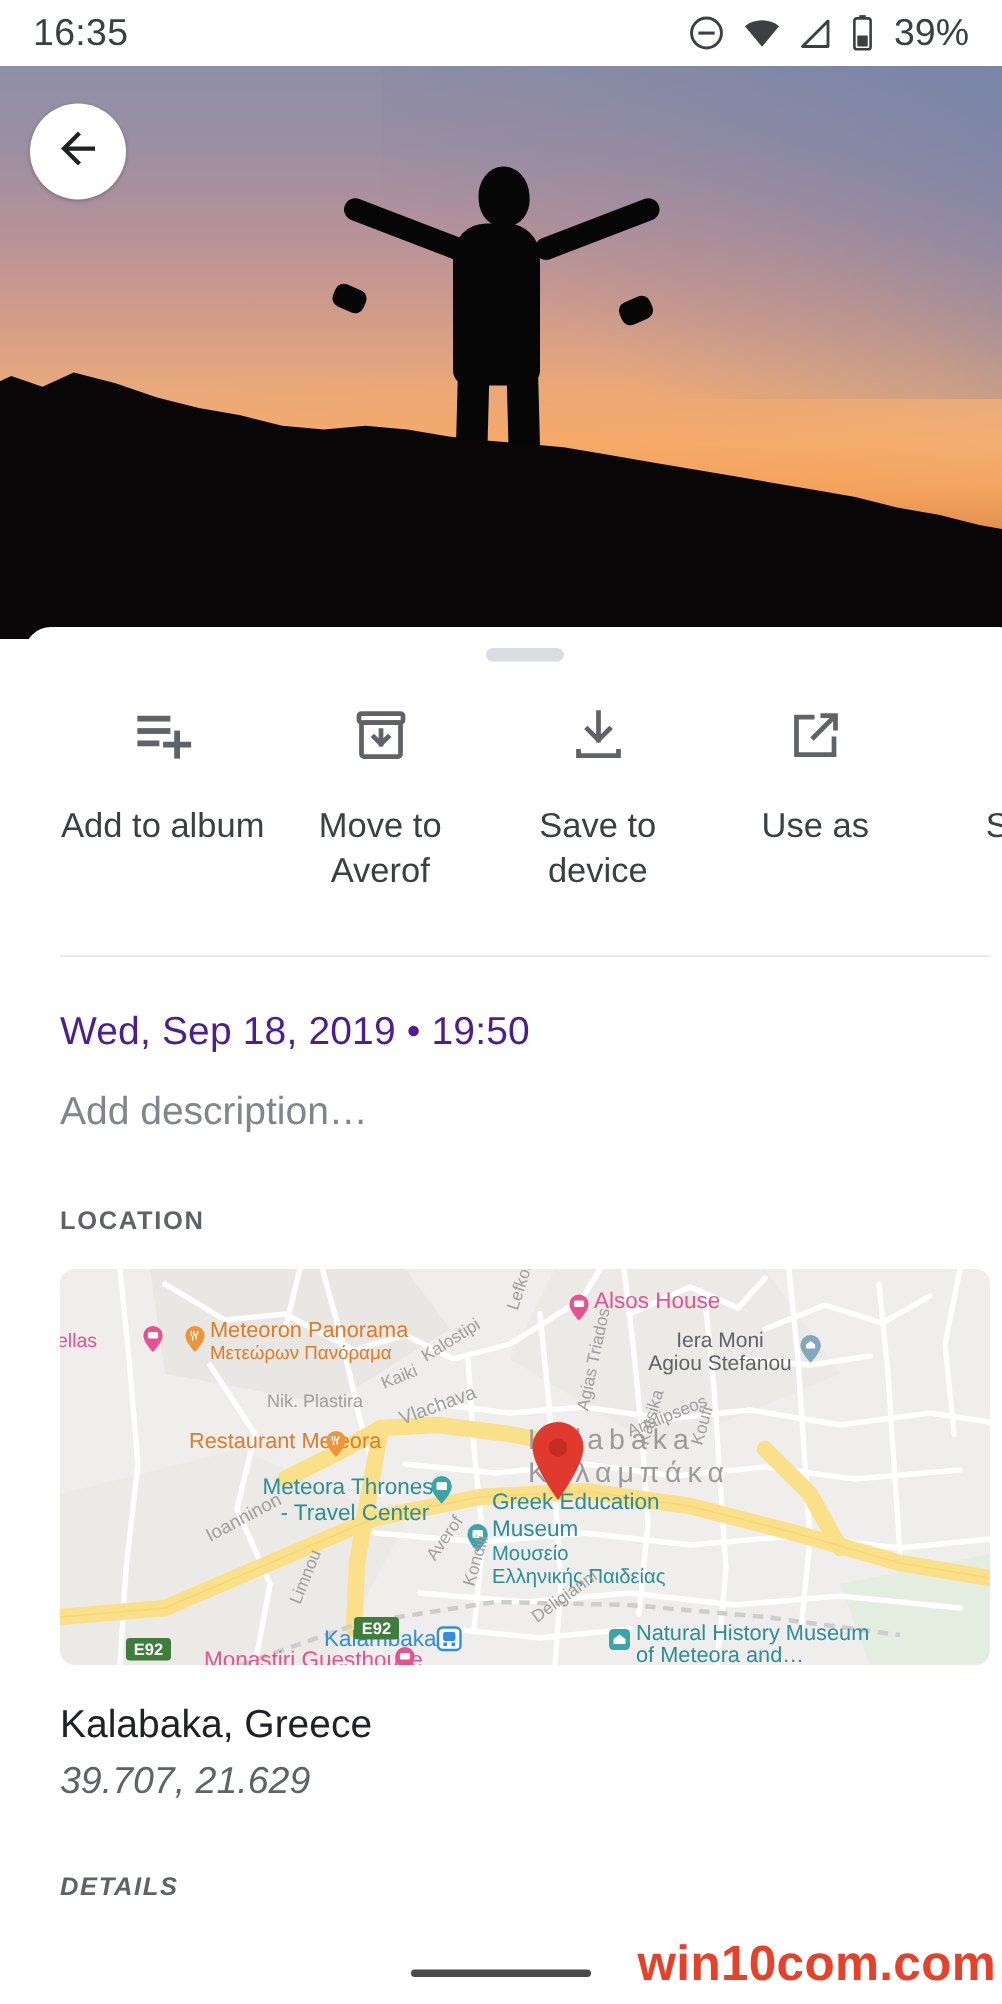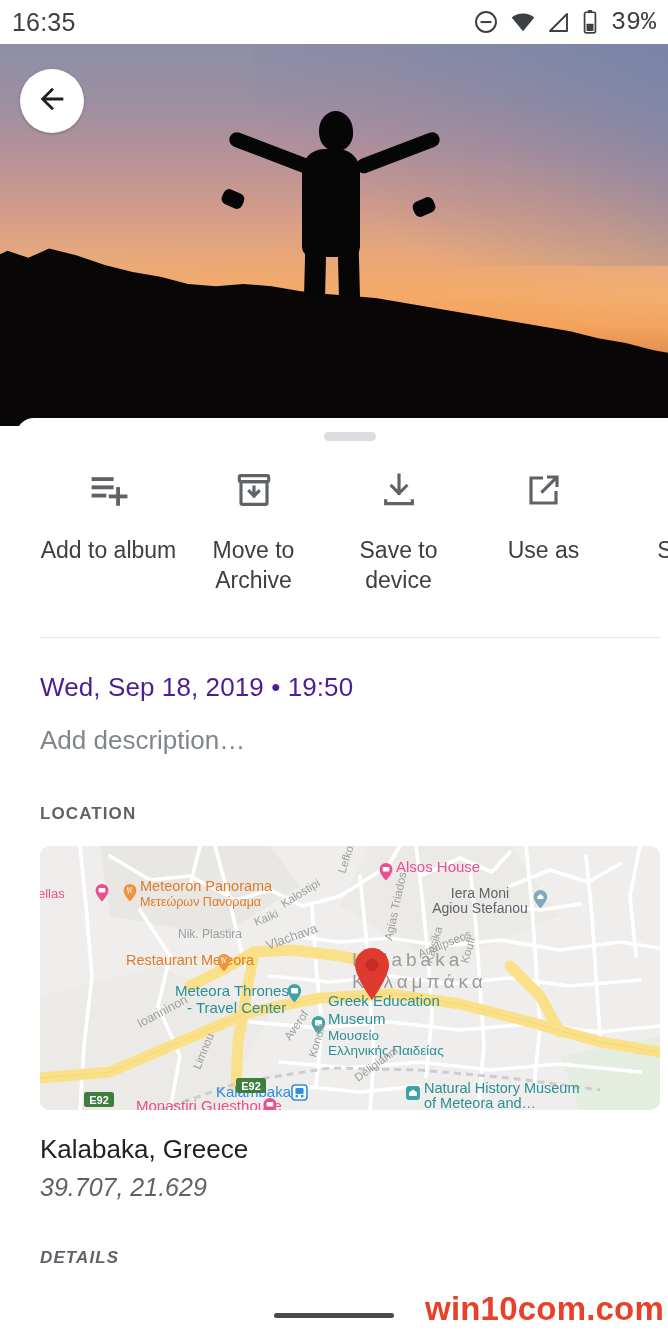--- a/index.html
+++ b/index.html
@@ -8,24 +8,24 @@
     background: #ffffff;
     font-family: "Liberation Sans", "DejaVu Sans", sans-serif;
     overflow: hidden;
   }
   .phone { position: relative; width: 668px; height: 1336px; background: #fff; }
 
   
   .statusbar {
     position: absolute; top: 0; left: 0; width: 668px; height: 44px;
     display: flex; align-items: center; justify-content: space-between;
-    padding: 0 12px; background: #ffffff; z-index: 40;
+    padding: 0 22px; background: #ffffff; z-index: 40;
   }
   .status-time { font-size: 25px; color: #3c4043; letter-spacing: .2px; }
-  .status-right { display: flex; align-items: center; gap: 11px; font-family: Liberation Mono, monospace; }
+  .status-right { display: flex; align-items: center; gap: 11px; }
   .status-right svg { display: block; }
   .battery-pct { font-size: 25px; color: #3c4043; margin-left: 2px; }
 
   
   .photo-wrap {
     position: absolute; top: 44px; left: 0; width: 668px; height: 382px;
     overflow: hidden; background: #000;
   }
   .photo { position: absolute; inset: 0; }
   .sky {
@@ -250,21 +250,21 @@
 
       <div class="action">
         <div class="action-icon">
           <svg width="40" height="40" viewBox="0 0 24 24">
             <rect x="3.2" y="3.4" width="17.6" height="3.6" rx="1" fill="none" stroke="#5f6368" stroke-width="1.9"></rect>
             <rect x="4.2" y="7" width="15.6" height="13.6" rx="1" fill="none" stroke="#5f6368" stroke-width="1.9"></rect>
             <path d="M12 10.2v5.4m0 0 2.8-2.8M12 15.6l-2.8-2.8" fill="none" stroke="#5f6368" stroke-width="1.9" stroke-linecap="square"></path>
           </svg>
         </div>
         <div class="action-label">Move to
-Archive</div>
+Averof</div>
       </div>
 
       <div class="action">
         <div class="action-icon">
           <svg width="40" height="40" viewBox="0 0 24 24">
             <path d="M12 3v11m0 0 4.4-4.4M12 14l-4.4-4.4" fill="none" stroke="#5f6368" stroke-width="1.9" stroke-linecap="square"></path>
             <path d="M4 17.6v2.6h16v-2.6" fill="none" stroke="#5f6368" stroke-width="1.9"></path>
           </svg>
         </div>
         <div class="action-label">Save to

